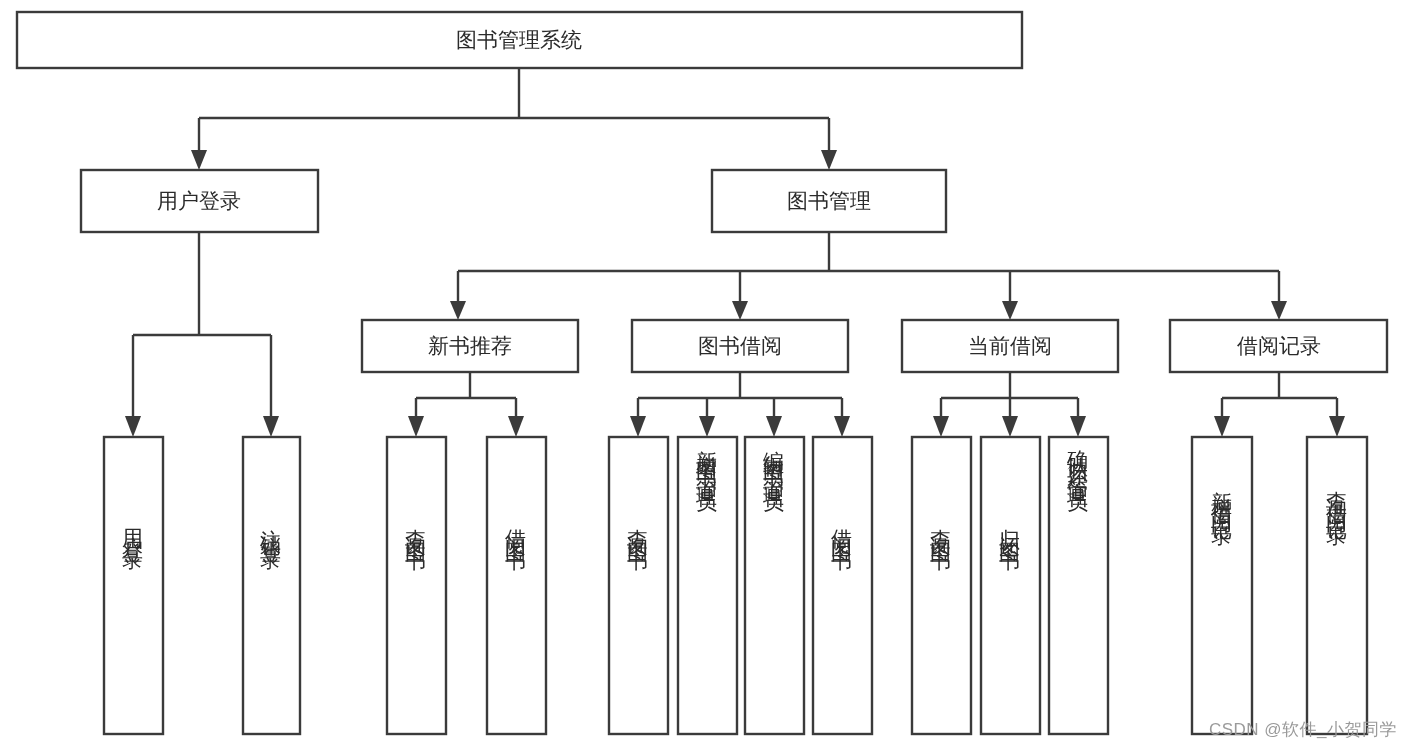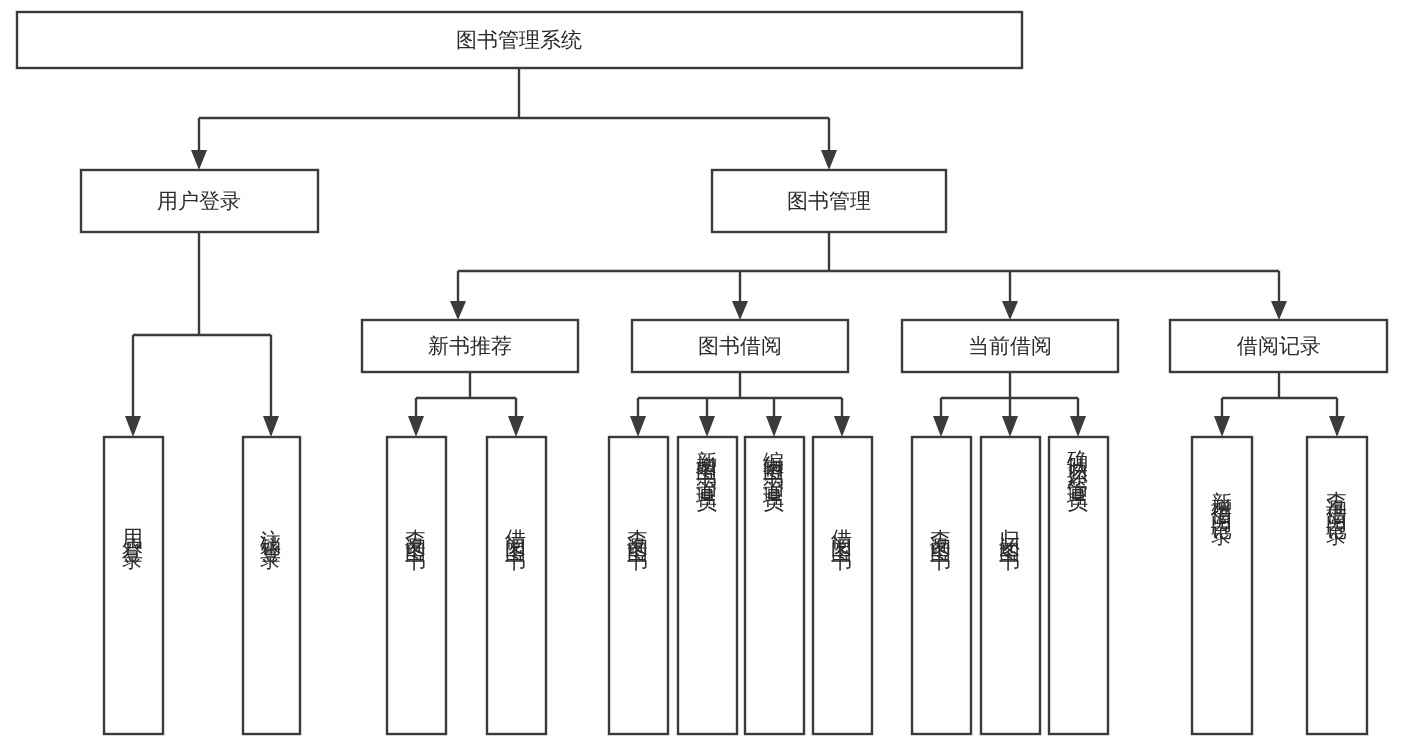--- a/index.html
+++ b/index.html
@@ -242,14 +242,15 @@
       <text class="node-label-v" x="1222" y="495" writing-mode="tb" glyph-orientation-vertical="0" letter-spacing="7">新增借阅记录</text>
     </g>
 
     <g>
       <rect class="node-box" x="1307" y="437" width="60" height="297"></rect>
       <text class="node-label-v" x="1337" y="495" writing-mode="tb" glyph-orientation-vertical="0" letter-spacing="7">查询借阅记录</text>
     </g>
 
   </svg>
 
+  <div class="watermark">CSDN @软件_小贺同学</div>
 
 </div>
 
 </body></html>

